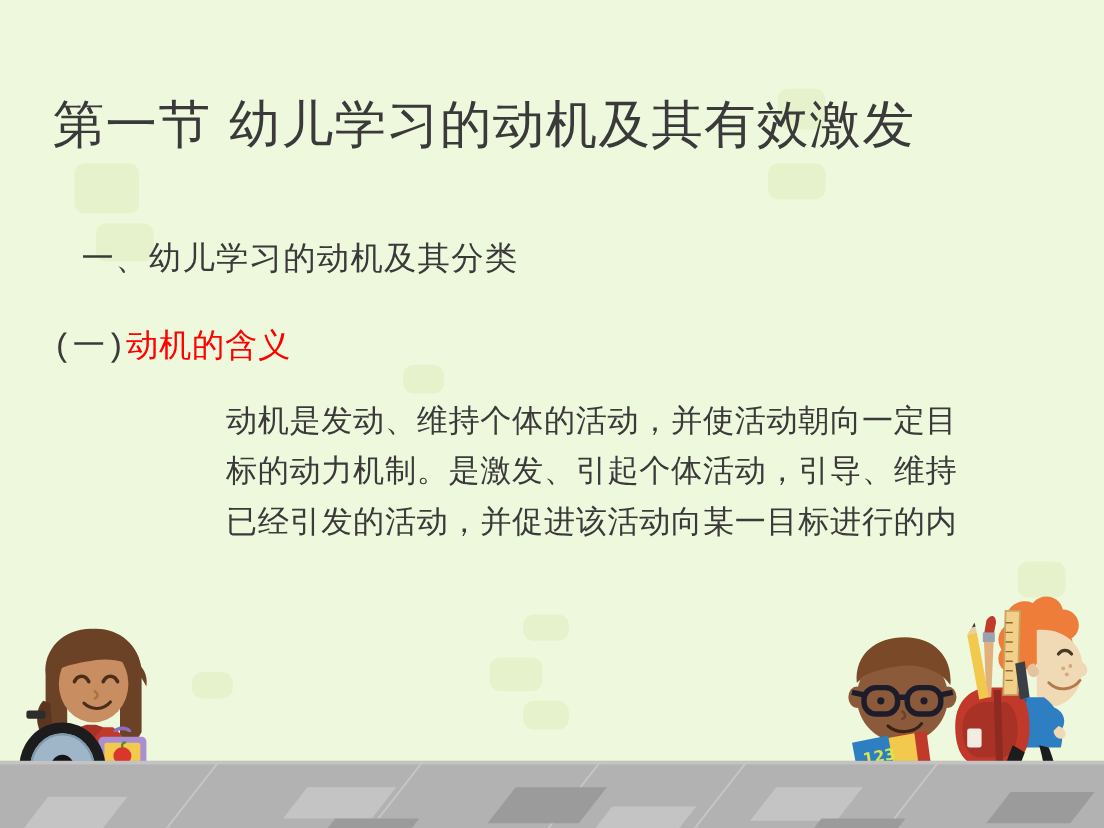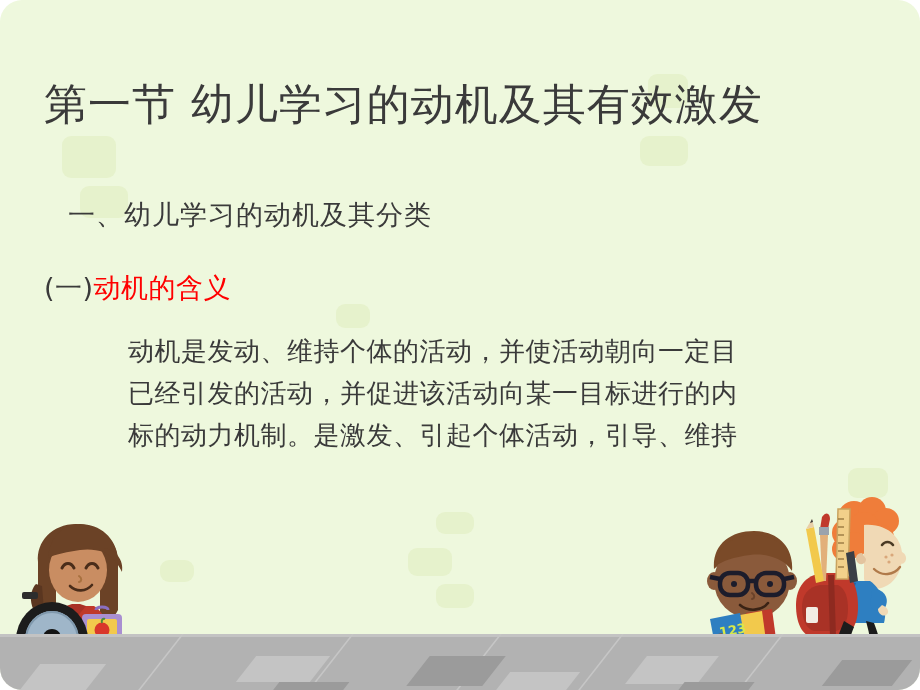--- a/index.html
+++ b/index.html
@@ -7,21 +7,20 @@
     padding: 0;
     background: #ffffff;
   }
   #slide {
     position: relative;
     width: 920px;
     height: 690px;
     overflow: hidden;
     background: #eef8dd;
     font-family: "DejaVu Sans", "Liberation Sans", sans-serif;
-    border-radius: 22px;
   }
 
   
   .deco-layer {
     position: absolute;
     inset: 0;
     pointer-events: none;
   }
   .deco {
     position: absolute;
@@ -81,35 +80,36 @@
     white-space: nowrap;
     margin-left: 24px;
   }
   .section-head {
     position: absolute;
     left: 44px;
     top: 270px;
     font-size: 27px;
     letter-spacing: 0.5px;
     white-space: nowrap;
+    font-family: Liberation Mono, monospace;
   }
   .section-head .num { color: #3a3a3a; }
   .section-head .red { color: #ff0000; }
 
   .body-block {
     position: absolute;
     left: 128px;
     top: 330px;
     width: 730px;
     font-size: 26px;
     line-height: 42px;
     color: #3a3a3a;
     letter-spacing: 0.5px;
   }
-  .body-line { white-space: nowrap; }
+  .body-line { white-space: nowrap; text-align: center; }
 
   
   .char { position: absolute; }
   #char-girl { left: 8px; top: 514px; width: 140px; height: 166px; }
   #char-boy-glasses { left: 696px; top: 527px; width: 116px; height: 146px; }
   #char-boy-red { left: 788px; top: 495px; width: 128px; height: 170px; }
 </style>
 </head>
 <body>
 
@@ -131,22 +131,22 @@
   <div class="title">第一节  幼儿学习的动机及其有效激发</div>
 
   <div class="subtitle">一、幼儿学习的动机及其分类</div>
 
   <div class="section-head">
     <span class="num">(一)</span><span class="red">动机的含义</span>
   </div>
 
   <div class="body-block">
     <div class="body-line">动机是发动、维持个体的活动，并使活动朝向一定目</div>
+    <div class="body-line">标的动力机制。是激发、引起个体活动，引导、维持</div>
     <div class="body-line">已经引发的活动，并促进该活动向某一目标进行的内</div>
-    <div class="body-line">标的动力机制。是激发、引起个体活动，引导、维持</div>
   </div>
 
   <svg class="char" id="char-girl" viewBox="0 0 140 166">
 
     <path d="M30 48 C28 28 44 10 68 10 C92 10 110 26 110 48 L110 96 C104 108 96 110 92 104 L92 60 L48 60 L48 104 C44 112 34 110 30 98 Z" fill="#6b4226"></path>
 
     <path d="M28 70 C20 78 22 96 30 100 L36 96 L34 72 Z" fill="#5a3620"></path>
 
     <path d="M52 92 C44 98 40 112 42 128 L100 128 C102 112 96 98 86 92 Z" fill="#c0392b"></path>
 

